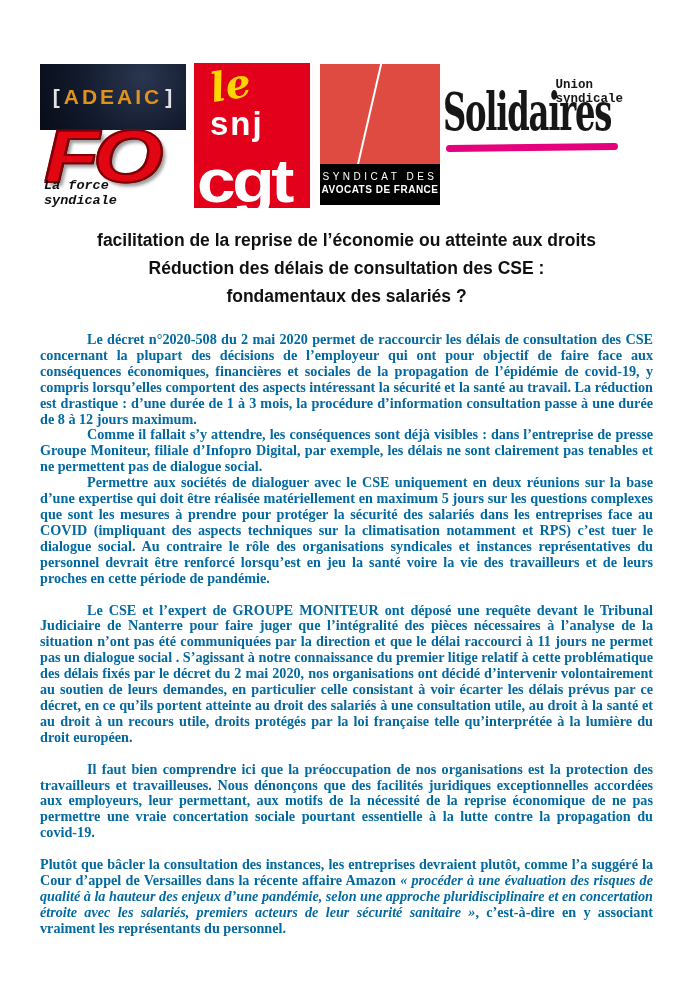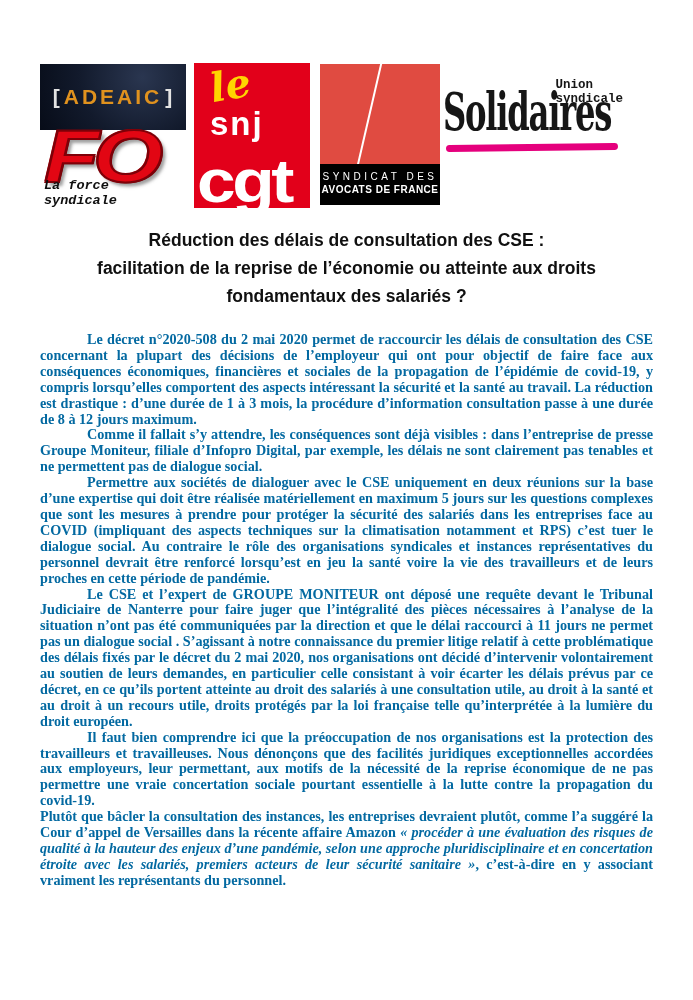--- a/index.html
+++ b/index.html
@@ -105,21 +105,21 @@
     font-family: "Liberation Sans", sans-serif; font-weight: bold;
     font-size: 17.5px; line-height: 28px; text-align: center; color: #101010;
     margin: 0 0 22px 0;
   }
   .doc-title span { display: block; }
   .body-text p {
     margin: 0; text-align: justify;
     font-size: 14.2px; line-height: 15.9px; color: #0369a1; font-weight: bold;
   }
   .body-text p.ind { text-indent: 47px; }
-  .body-text p.gap { }
+  .body-text p.gap { margin-top: 16px; }
   .body-text em { font-style: italic; }
 </style>
 </head>
 <body>
 
 <div class="page">
 
   <header>
 
     <div class="logo-adeaic">
@@ -156,22 +156,22 @@
       </div>
       <span class="sol-name">Solidaires</span>
       <div class="sol-underline"></div>
     </div>
 
   </header>
 
   <div class="content">
 
     <h1 class="doc-title">
+      <span>facilitation de la reprise de l’économie ou atteinte aux droits</span>
       <span>Réduction des délais de consultation des CSE :</span>
-      <span>facilitation de la reprise de l’économie ou atteinte aux droits</span>
       <span>fondamentaux des salariés ?</span>
     </h1>
 
     <main class="body-text">
       <p class="ind">Le décret n°2020-508 du 2 mai 2020 permet de raccourcir les délais de consultation des CSE concernant la plupart des décisions de l’employeur qui ont pour objectif de faire face aux conséquences économiques, financières et sociales de la propagation de l’épidémie de covid-19, y compris lorsqu’elles comportent des aspects intéressant la sécurité et la santé au travail. La réduction est drastique : d’une durée de 1 à 3 mois, la procédure d’information consultation passe à une durée de 8 à 12 jours maximum.</p>
       <p class="ind">Comme il fallait s’y attendre, les conséquences sont déjà visibles : dans l’entreprise de presse Groupe Moniteur, filiale d’Infopro Digital, par exemple, les délais ne sont clairement pas tenables et ne permettent pas de dialogue social.</p>
       <p class="ind">Permettre aux sociétés de dialoguer avec le CSE uniquement en deux réunions sur la base d’une expertise qui doit être réalisée matériellement en maximum 5 jours sur les questions complexes que sont les mesures à prendre pour protéger la sécurité des salariés dans les entreprises face au COVID (impliquant des aspects techniques sur la climatisation notamment et RPS) c’est tuer le dialogue social. Au contraire le rôle des organisations syndicales et instances représentatives du personnel devrait être renforcé lorsqu’est en jeu la santé voire la vie des travailleurs et de leurs proches en cette période de pandémie.</p>
       <p class="ind gap">Le CSE et l’expert de GROUPE MONITEUR ont déposé une requête devant le Tribunal Judiciaire de Nanterre pour faire juger que l’intégralité des pièces nécessaires à l’analyse de la situation n’ont pas été communiquées par la direction et que le délai raccourci à 11 jours ne permet pas un dialogue social . S’agissant à notre connaissance du premier litige relatif à cette problématique des délais fixés par le décret du 2 mai 2020, nos organisations ont décidé d’intervenir volontairement au soutien de leurs demandes, en particulier celle consistant à voir écarter les délais prévus par ce décret, en ce qu’ils portent atteinte au droit des salariés à une consultation utile, au droit à la santé et au droit à un recours utile, droits protégés par la loi française telle qu’interprétée à la lumière du droit européen.</p>
       <p class="ind gap">Il faut bien comprendre ici que la préoccupation de nos organisations est la protection des travailleurs et travailleuses. Nous dénonçons que des facilités juridiques exceptionnelles accordées aux employeurs, leur permettant, aux motifs de la nécessité de la reprise économique de ne pas permettre une vraie concertation sociale pourtant essentielle à la lutte contre la propagation du covid-19.</p>
       <p class="gap"><span>Plutôt que bâcler la consultation des instances, les entreprises devraient plutôt, comme l’a suggéré la Cour d’appel de Versailles dans la récente affaire Amazon </span><em>« procéder à une évaluation des risques de qualité à la hauteur des enjeux d’une pandémie, selon une approche pluridisciplinaire et en concertation étroite avec les salariés, premiers acteurs de leur sécurité sanitaire »</em><span>, c’est-à-dire en y associant vraiment les représentants du personnel.</span></p>

